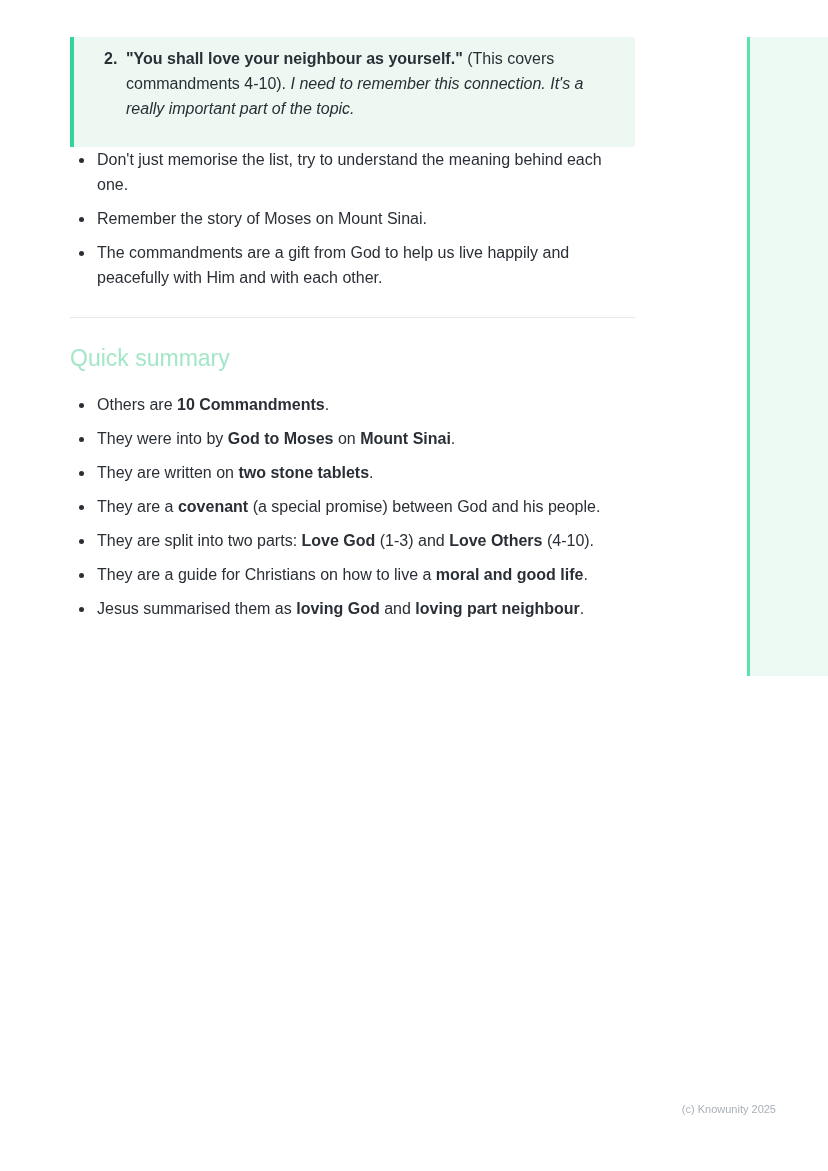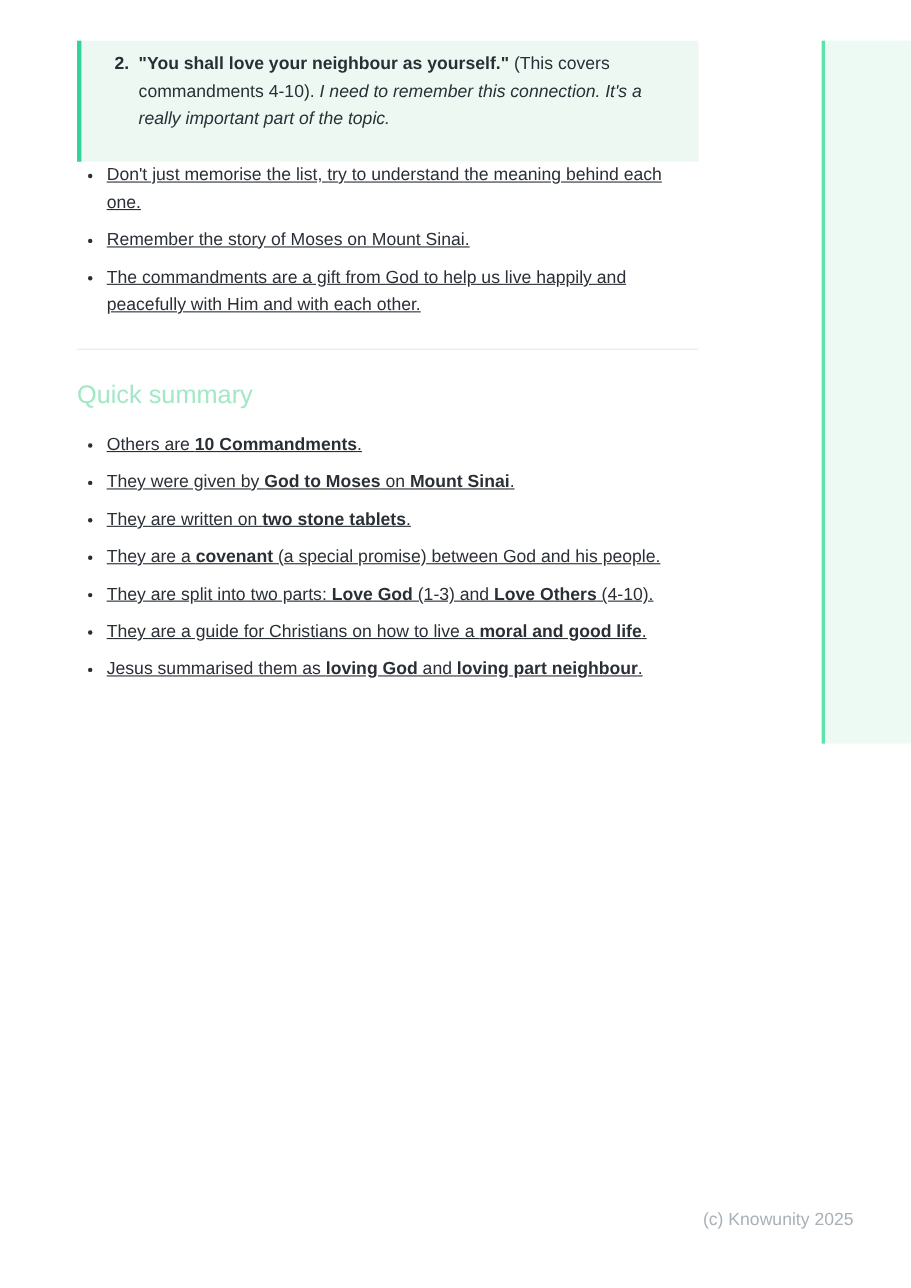--- a/index.html
+++ b/index.html
@@ -46,21 +46,20 @@
   .italic { font-style: italic; }
   .normal { font-weight: 400; }
 
   
   ul.bullets {
     margin: 0;
     padding: 0 0 0 25px;
     font-size: 16px;
     line-height: 25px;
     list-style: disc outside;
-    text-decoration: underline;
   }
   ul.bullets li { margin-bottom: 9px; padding-left: 2px; }
   ul.bullets li::marker { color: #2a2f36; }
 
   .tips-list { margin-top: 28px; }
 
   .divider {
     border: none;
     border-top: 1px solid #e6e8ea;
     margin: 27px 0 0 0;
@@ -82,21 +81,21 @@
     width: 81px;
     height: 639px;
     background: #ecfaf3;
     border-left: 3px solid #5ce3ac;
   }
 
   .footer {
     position: absolute;
     top: 1102px;
     right: 52px;
-    font-size: 16px;
+    font-size: 11px;
     line-height: 15px;
     color: #a9b1b8;
   }
 </style>
 </head>
 <body>
 
 <div class="page">
 
   <div class="content">
@@ -113,21 +112,21 @@
         <li><span class="normal">Remember the story of Moses on Mount Sinai.</span></li>
         <li><span class="normal">The commandments are a gift from God to help us live happily and peacefully with Him and with each other.</span></li>
       </ul>
 
     <hr class="divider">
 
     <h2 class="section-heading">Quick summary</h2>
 
     <ul class="bullets">
         <li><span class="normal">Others are </span><span class="bold">10 Commandments</span><span class="normal">.</span></li>
-        <li><span class="normal">They were given by </span><span class="bold">God to Moses</span><span class="normal"> on </span><span class="bold">Mount Sinai</span><span class="normal">.</span></li>
+        <li><span class="normal">They were into by </span><span class="bold">God to Moses</span><span class="normal"> on </span><span class="bold">Mount Sinai</span><span class="normal">.</span></li>
         <li><span class="normal">They are written on </span><span class="bold">two stone tablets</span><span class="normal">.</span></li>
         <li><span class="normal">They are a </span><span class="bold">covenant</span><span class="normal"> (a special promise) between God and his people.</span></li>
         <li><span class="normal">They are split into two parts: </span><span class="bold">Love God</span><span class="normal"> (1-3) and </span><span class="bold">Love Others</span><span class="normal"> (4-10).</span></li>
         <li><span class="normal">They are a guide for Christians on how to live a </span><span class="bold">moral and good life</span><span class="normal">.</span></li>
         <li><span class="normal">Jesus summarised them as </span><span class="bold">loving God</span><span class="normal"> and </span><span class="bold">loving part neighbour</span><span class="normal">.</span></li>
       </ul>
 
   </div>
 
   <div class="page-edge"></div>

